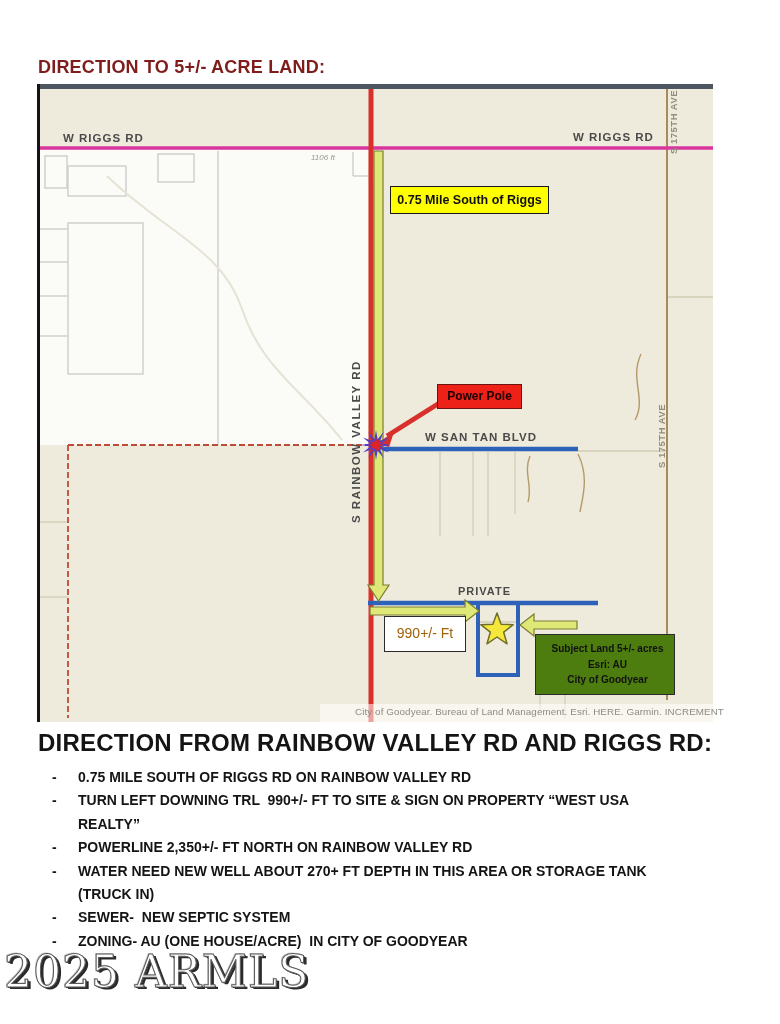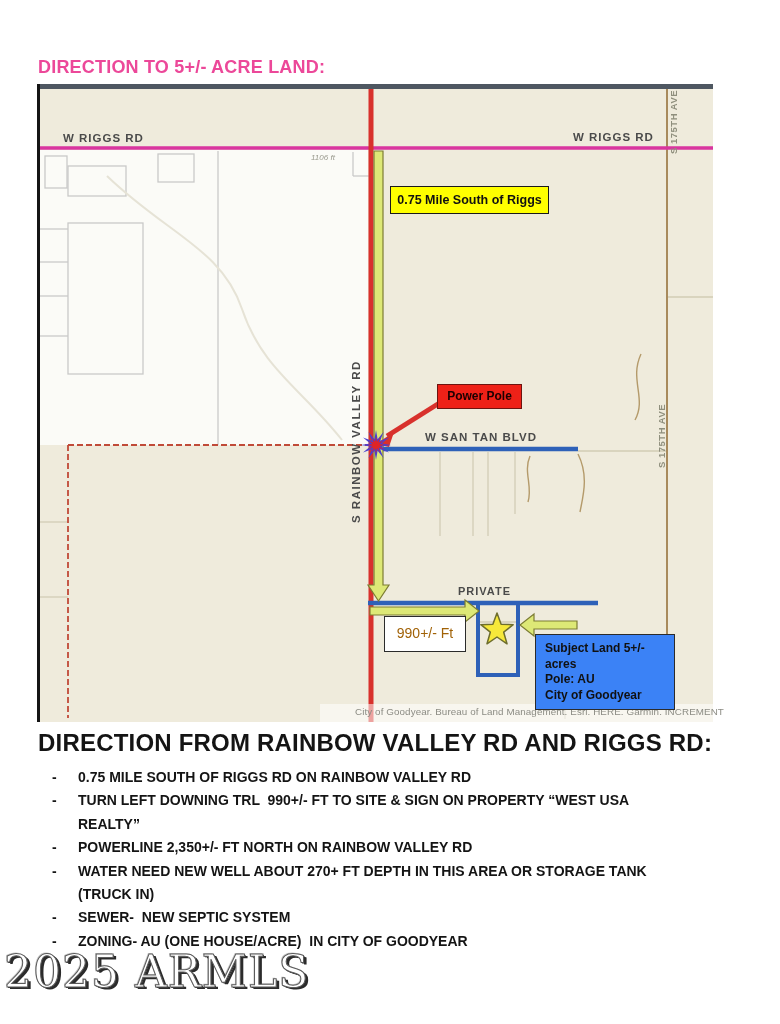--- a/index.html
+++ b/index.html
@@ -1,19 +1,19 @@
 <!DOCTYPE html>
 <html><head>
 <meta charset="utf-8">
 <style>
   html,body{margin:0;padding:0;background:#ffffff;}
   .page{position:relative;width:780px;height:1024px;background:#ffffff;overflow:hidden;
         font-family:"Liberation Sans",sans-serif;}
   
-  .h1{position:absolute;left:38px;top:57px;font-size:18px;font-weight:bold;color:#ec4899;letter-spacing:.2px;}
+  .h1{position:absolute;left:38px;top:57px;font-size:18px;font-weight:bold;color:#7f1d1d;letter-spacing:.2px;}
   .h2{position:absolute;left:38px;top:729px;font-size:24px;font-weight:bold;color:#141414;letter-spacing:.2px;}
   
   .map{position:absolute;left:37px;top:84px;width:676px;height:654px;}
   .map svg{position:absolute;left:0;top:0;}
   
   .mlabel{position:absolute;font-weight:bold;color:#4a4a4a;white-space:nowrap;}
   .lbl-riggs-l{left:26px;top:48px;font-size:11.5px;letter-spacing:1px;}
   .lbl-riggs-r{left:536px;top:47px;font-size:11.5px;letter-spacing:1px;}
   .lbl-santan{left:388px;top:347px;font-size:11.5px;letter-spacing:1px;}
   .lbl-private{left:421px;top:501px;font-size:11px;letter-spacing:1px;}
@@ -24,22 +24,22 @@
   .lbl-scale{left:274px;top:69px;font-size:8px;font-style:italic;font-weight:normal;color:#9a9a8e;}
   .lbl-attrib{left:318px;top:622px;width:360px;font-size:9.8px;font-weight:normal;color:#8c8c84;letter-spacing:.1px;}
   
   .box{position:absolute;text-align:center;font-weight:bold;box-sizing:border-box;}
   .box-mile{left:353px;top:102px;width:159px;height:28px;line-height:26px;font-size:12.5px;
             background:#ffff00;border:1px solid #1a1a1a;color:#111;}
   .box-power{left:400px;top:300px;width:85px;height:25px;line-height:23px;font-size:12px;
              background:#ee2118;border:1.5px solid #6d1410;color:#1c0000;}
   .box-990{left:347px;top:532px;width:82px;height:36px;line-height:33px;font-size:14px;font-weight:normal;
            background:#ffffff;border:1.5px solid #2b2b2b;color:#a16207;}
-  .box-subject{left:498px;top:550px;width:140px;background:#3b82f6;border:1.5px solid #2b2b2b;
-               text-align:left;padding:6px 4px 6px 9px;font-size:12px;line-height:15.5px;color:#111;}
+  .box-subject{left:498px;top:550px;width:140px;background:#4d7c0f;border:1.5px solid #2b2b2b;
+               text-align:center;padding:6px 4px 6px 9px;font-size:10px;line-height:15.5px;color:#111;}
   
   .dirs{position:absolute;left:52px;top:766px;width:665px;margin:0;padding:0;list-style:none;}
   .dirs li{display:flex;font-size:14px;font-weight:bold;color:#141414;line-height:23.4px;}
   .dirs .dash{width:26px;flex:0 0 26px;}
   .dirs .btxt{flex:1;white-space:pre-wrap;}
   
   .watermark{position:absolute;left:4px;top:946px;font-family:"DejaVu Serif",serif;font-size:44px;
              color:#ffffff;letter-spacing:1px;
              text-shadow:3px 2px 0 #2b2b2b,1px 1px 0 #2b2b2b,-1px -1px 0 #c8c8c8;
              -webkit-text-stroke:1px #5a5a5a;}
@@ -131,21 +131,21 @@
     <div class="mlabel lbl-santan">W SAN TAN BLVD</div>
     <div class="mlabel lbl-private">PRIVATE</div>
     <div class="mlabel lbl-scale">1106 ft</div>
     <div class="mlabel lbl-attrib">City of Goodyear. Bureau of Land Management. Esri. HERE. Garmin. INCREMENT</div>
 
     <div class="box box-mile">0.75 Mile South of Riggs</div>
     <div class="box box-power">Power Pole</div>
     <div class="box box-990">990+/- Ft</div>
     <div class="box box-subject">
       <div>Subject Land 5+/- acres</div>
-      <div>Pole:  AU</div>
+      <div>Esri:  AU</div>
       <div>City of Goodyear</div>
     </div>
   </div>
 
   <div class="h2">DIRECTION FROM RAINBOW VALLEY RD AND RIGGS RD:</div>
 
   <ul class="dirs">
     <li>
       <span class="dash">-</span>
       <span class="btxt">0.75 MILE SOUTH OF RIGGS RD ON RAINBOW VALLEY RD</span>

